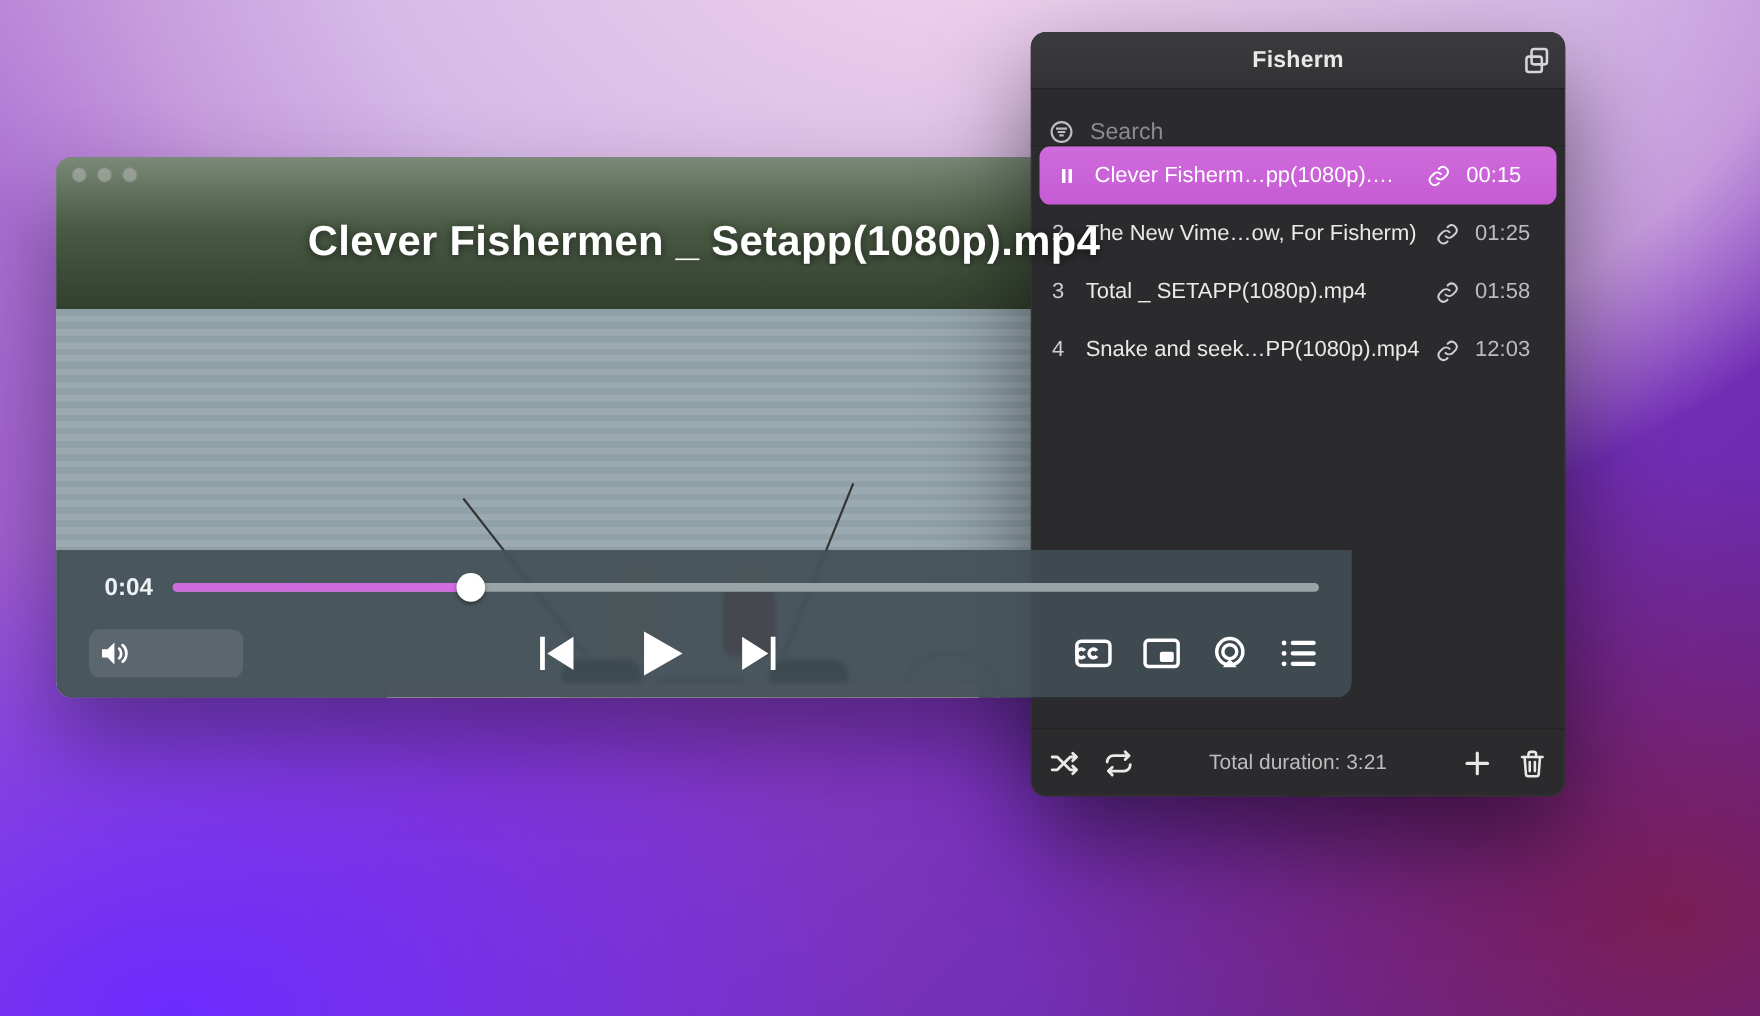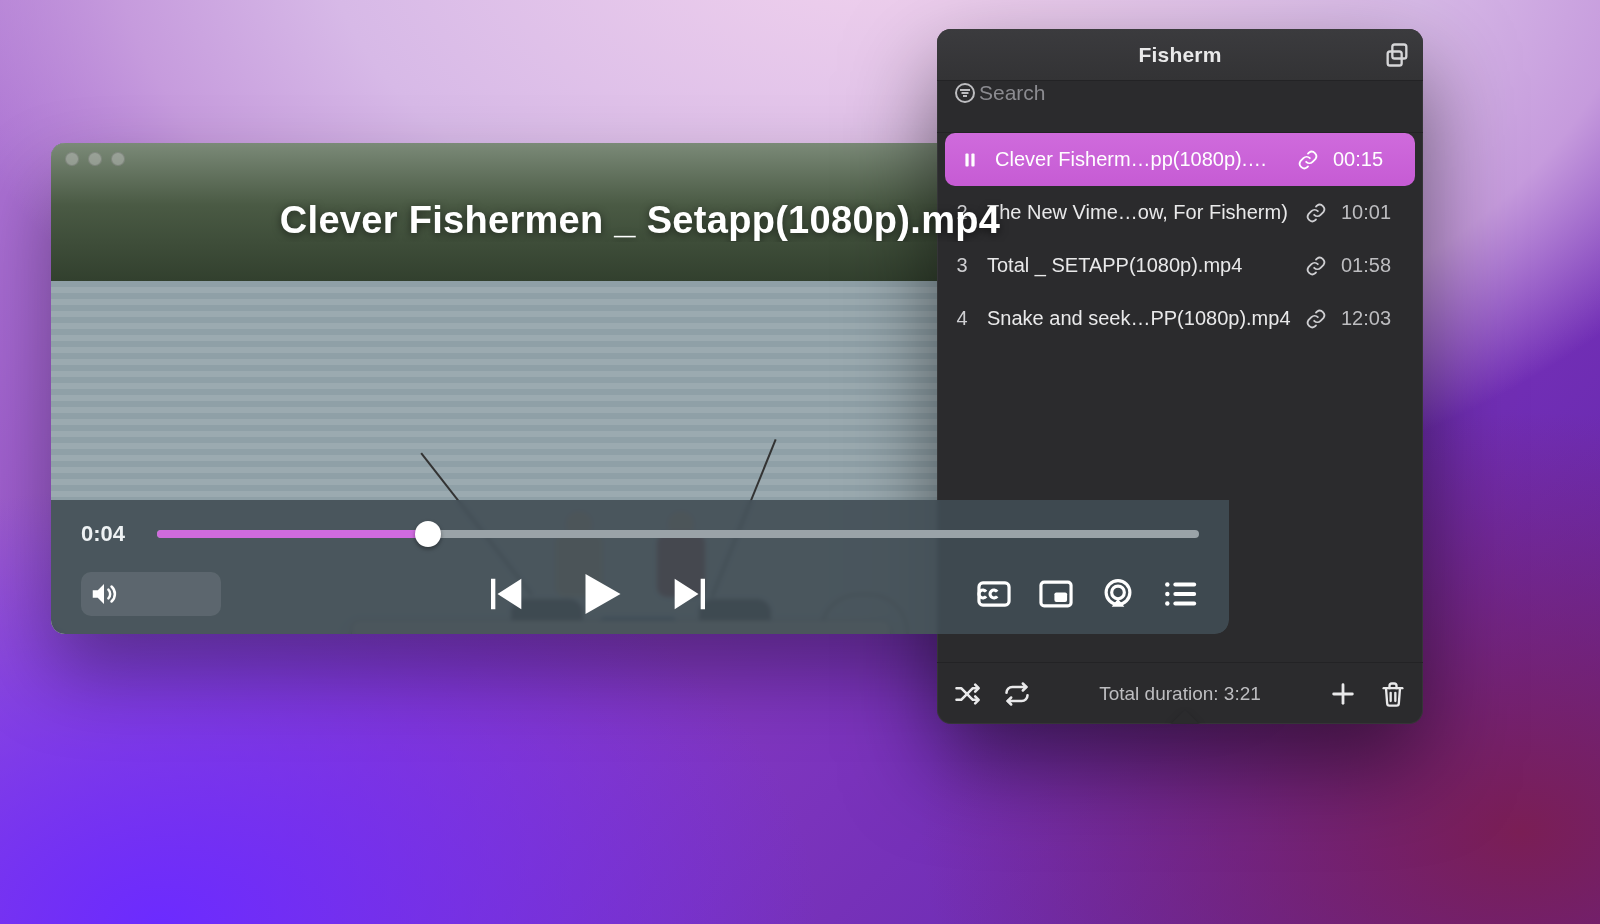--- a/index.html
+++ b/index.html
@@ -98,20 +98,21 @@
     border-radius:50%; background: radial-gradient(ellipse at center, rgba(255,255,255,.35), rgba(255,255,255,0) 70%); }
 
   
   .controls {
     position:absolute; left:0; right:0; bottom:0; height:134px;
     background: rgba(64,76,84,.92);
     backdrop-filter: blur(2px);
     padding: 14px 30px 0 30px;
     z-index:6;
     color:#fff;
+    text-align:right;
   }
   .progress-row { display:flex; align-items:center; gap:18px; height:40px; }
   .time { font-weight:700; font-size:22px; color:#eef2f4; min-width:58px; }
   .progress { position:relative; flex:1; height:8px; border-radius:4px;
     background: #9aa3a8; cursor:pointer; }
   .progress .fill { position:absolute; left:0; top:0; bottom:0; width:26%;
     background: linear-gradient(90deg,#cf6bdc,#d06be0); border-radius:4px; }
   .progress .knob { position:absolute; top:50%; left:26%; transform:translate(-50%,-50%);
     width:26px; height:26px; border-radius:50%; background:#fff;
     box-shadow:0 2px 4px rgba(0,0,0,.4); }
@@ -148,21 +149,21 @@
     position:relative;
     background: linear-gradient(#3b3b3e, #333335);
     border-bottom:1px solid #232325;
   }
   .pl-header .title { font-weight:700; font-size:21px; letter-spacing:.2px; }
   .pl-header .detach {
     position:absolute; right:12px; top:50%; transform:translateY(-50%);
     width:28px; height:28px; cursor:pointer; color:#d6d6d8;
   }
   .pl-search {
-    height:52px; display:flex; align-items:flex-start; gap:2px; padding:0 16px;
+    height:52px; display:flex; align-items:flex-end; gap:14px; padding:0 16px;
     border-bottom:1px solid #232325;
   }
   .pl-search .filter-ic { width:24px; height:24px; color:#bdbdc0; cursor:pointer; }
   .pl-search input {
     flex:1; background:transparent; border:none; outline:none;
     color:#e9e9ea; font-size:21px;
   }
   .pl-search input::placeholder { color:#8b8b90; }
 
   .pl-items { flex:1; overflow:auto; padding:0; }
@@ -357,21 +358,21 @@
       </div>
       <div class="pl-item">
         <div class="idx">2</div>
         <div class="name">The New Vime…ow, For Fisherm)</div>
         <div class="link-ic">
           <svg viewBox="0 0 24 24" fill="none" stroke="currentColor" stroke-width="2" stroke-linecap="round" stroke-linejoin="round">
             <path d="M10 14a5 5 0 0 0 7 0l3-3a5 5 0 0 0-7-7l-1 1"></path>
             <path d="M14 10a5 5 0 0 0-7 0l-3 3a5 5 0 0 0 7 7l1-1"></path>
           </svg>
         </div>
-        <div class="dur">10:01</div>
+        <div class="dur">01:25</div>
       </div>
       <div class="pl-item">
         <div class="idx">3</div>
         <div class="name">Total _ SETAPP(1080p).mp4</div>
         <div class="link-ic">
           <svg viewBox="0 0 24 24" fill="none" stroke="currentColor" stroke-width="2" stroke-linecap="round" stroke-linejoin="round">
             <path d="M10 14a5 5 0 0 0 7 0l3-3a5 5 0 0 0-7-7l-1 1"></path>
             <path d="M14 10a5 5 0 0 0-7 0l-3 3a5 5 0 0 0 7 7l1-1"></path>
           </svg>
         </div>

